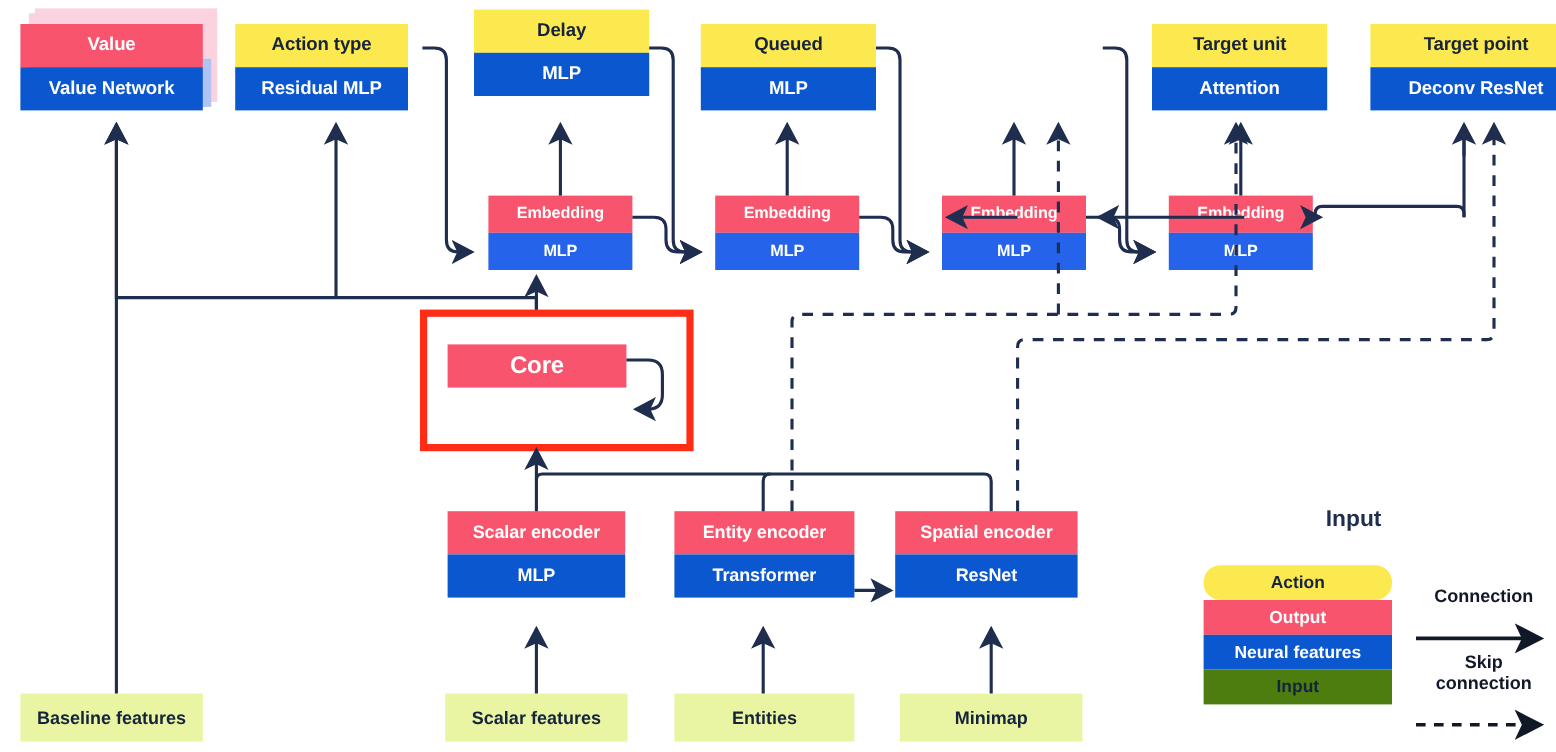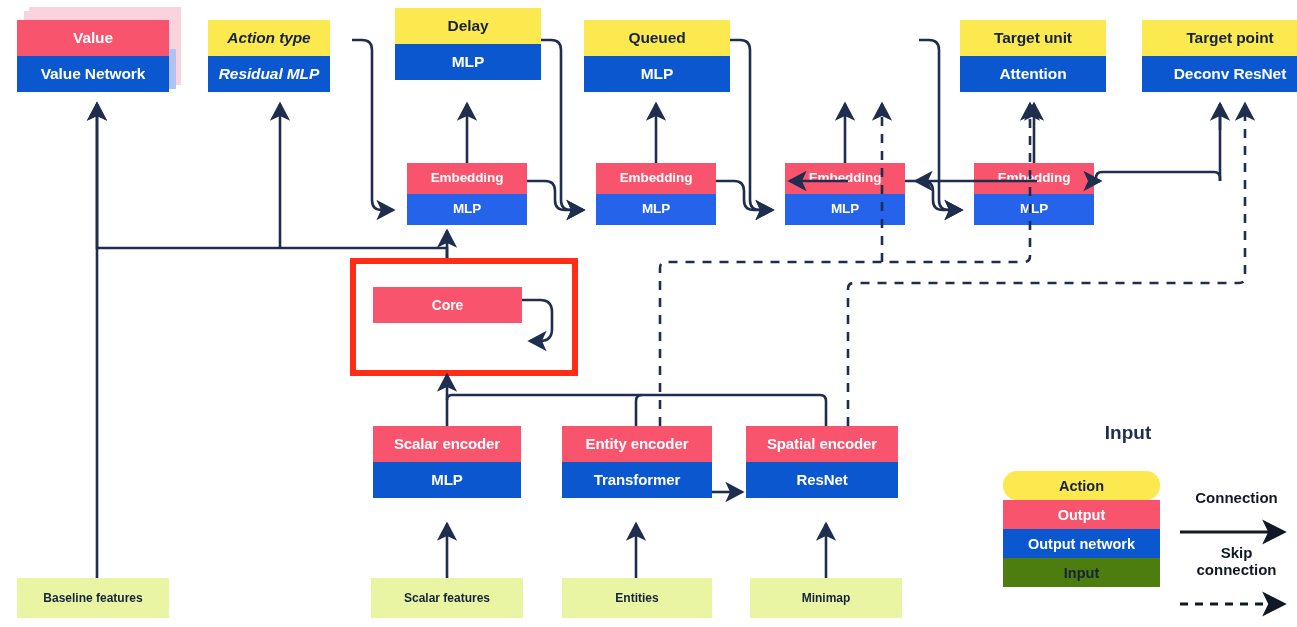--- a/index.html
+++ b/index.html
@@ -27,32 +27,32 @@
 
   
   .top .cap   { height: 36px; font-size: 15.5px; }
   .top .body  { height: 36px; font-size: 15.5px; }
 
   
   .emb .cap   { height: 31px; font-size: 13.5px; font-weight:700; }
   .emb .body  { height: 31px; font-size: 13.5px; font-weight:700; }
 
   
-  .core .cap  { height: 36px; font-size: 14px; }
+  .core .cap  { height: 36px; font-size: 20px; }
   .core .body { height: 37px; font-size: 15.5px; }
 
   
   .enc .cap   { height: 36px; font-size: 15px; }
   .enc .body  { height: 36px; font-size: 15px; }
 
   
   .input-node {
     position: absolute; background: #E9F5A2; color:#16233c;
     display:flex; align-items:center; justify-content:center;
-    font-size: 12px; font-weight: 700; white-space: nowrap; z-index:5;
+    font-size: 15px; font-weight: 700; white-space: nowrap; z-index:5;
   }
 
   
   .stack-a, .stack-b { position:absolute; z-index:3; }
   .stack-a { background:#FBD3DE; }
   .stack-b { background:#AFC4F4; }
   .stack-c { position:absolute; background:#FBD3DE; z-index:2; }
 
   
   #core-highlight {
@@ -168,21 +168,21 @@
 
   <div class="stack-c" style="left:29px; top:7px; width:152px; height:78px;"></div>
   <div class="stack-a" style="left:24px; top:11px; width:152px; height:78px;"></div>
   <div class="stack-b" style="left:24px; top:49px; width:152px; height:40px;"></div>
 
   <div class="node top" style="left:17px; top:20px; width:152px;">
     <div class="cap cap-output">Value</div>
     <div class="body body-nn">Value Network</div>
   </div>
 
-  <div class="node top" style="left:208px; top:20px; width:122px;font-style:italic;">
+  <div class="node top" style="left:196px; top:20px; width:144px;">
     <div class="cap cap-action">Action type</div>
     <div class="body body-nn">Residual MLP</div>
   </div>
 
   <div class="node top" style="left:395px; top:8px; width:146px;">
     <div class="cap cap-action">Delay</div>
     <div class="body body-nn">MLP</div>
   </div>
 
   <div class="node top" style="left:584px; top:20px; width:146px;">
@@ -248,21 +248,21 @@
 
   <div class="input-node" style="left:562px; top:578px; width:150px; height:40px;">Entities</div>
 
   <div class="input-node" style="left:750px; top:578px; width:152px; height:40px;">Minimap</div>
 
   <div id="legend-title">Input</div>
 
   <div id="legend-swatches">
     <div class="legend-row lg-action">Action</div>
     <div class="legend-row lg-output">Output</div>
-    <div class="legend-row lg-nn">Output network</div>
+    <div class="legend-row lg-nn">Neural features</div>
     <div class="legend-row lg-input">Input</div>
   </div>
 
   <div id="legend-keys">
     <div class="key-label">Connection</div>
     <div class="key-gap-a"></div>
     <div class="key-arrow"></div>
     <div class="key-gap-b"></div>
     <div class="key-label">Skip</div>
     <div class="key-label">connection</div>

